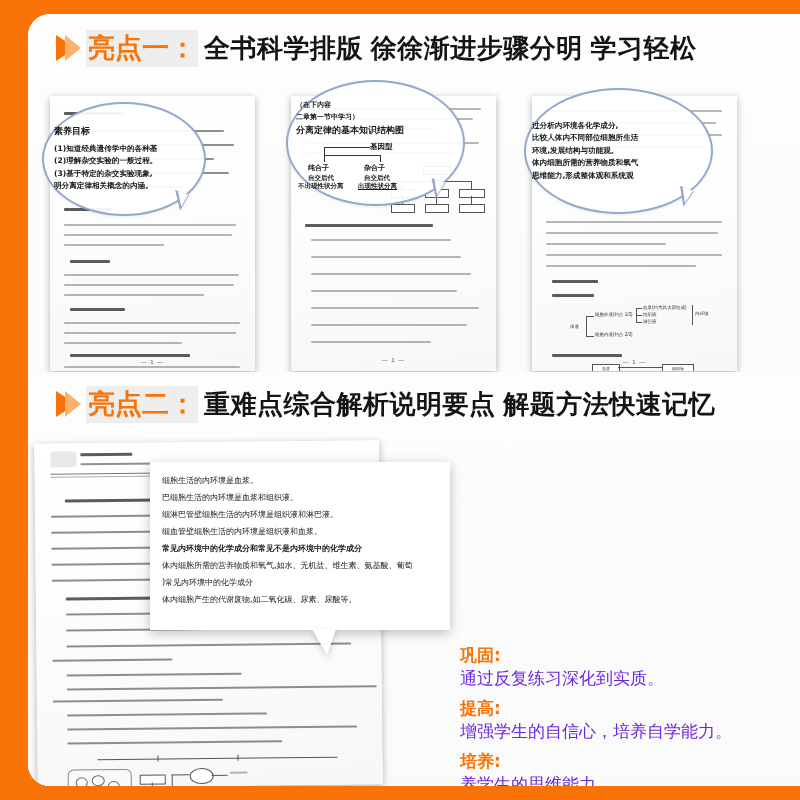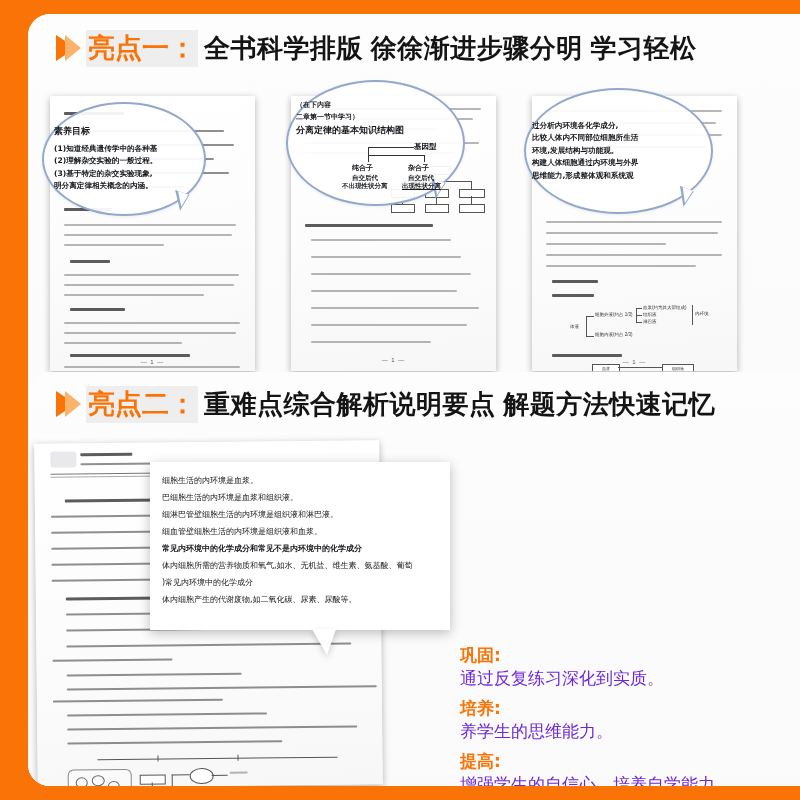--- a/index.html
+++ b/index.html
@@ -244,21 +244,21 @@
       </div>
       <div class="pageno" style="bottom:8px;">— 1 —</div>
     </div>
 
     <div class="bubble" style="left:258px;top:66px;width:175px;height:122px;">
       <div class="tail" style="left:140px;top:98px;transform:rotate(20deg);"></div>
       <div class="btxt" style="padding:0 8px;">
         <div style="font-size:7px;">（在下内容</div>
         <div style="font-size:7px;">二章第一节中学习）</div>
         <div class="bhead">分离定律的基本知识结构图</div>
-        <div style="position:relative;height:46px;width:100%;margin-left:44px;">
+        <div style="position:relative;height:46px;width:100%;">
           <div style="position:absolute;left:74px;top:0;font-size:7.5px;font-weight:bold;">基因型</div>
           <div class="dl" style="left:28px;top:6px;width:46px;height:1px;background:#333;"></div>
           <div class="dl" style="left:28px;top:6px;width:1px;height:8px;background:#333;"></div>
           <div class="dl" style="left:28px;top:14px;width:56px;height:1px;background:#333;"></div>
           <div class="dl" style="left:28px;top:14px;width:1px;height:7px;background:#333;"></div>
           <div class="dl" style="left:84px;top:14px;width:1px;height:7px;background:#333;"></div>
           <div style="position:absolute;left:12px;top:21px;font-size:7px;">纯合子</div>
           <div style="position:absolute;left:68px;top:21px;font-size:7px;">杂合子</div>
           <div style="position:absolute;left:12px;top:31px;font-size:6.5px;">自交后代</div>
           <div style="position:absolute;left:68px;top:31px;font-size:6.5px;">自交后代</div>
@@ -313,21 +313,21 @@
       </div>
       <div class="pageno" style="bottom:6px;">— 1 —</div>
     </div>
 
     <div class="bubble" style="left:496px;top:74px;width:185px;height:122px;">
       <div class="tail" style="left:150px;top:98px;transform:rotate(22deg);"></div>
       <div class="btxt" style="padding:0 6px;">
         <div>过分析内环境各化学成分,</div>
         <div>比较人体内不同部位细胞所生活</div>
         <div>环境,发展结构与功能观。</div>
-        <div>构建人体细胞通过内环境与外界</div>
+        <div>体内细胞所需的营养物质和氧气</div>
         <div>思维能力,形成整体观和系统观</div>
       </div>
     </div>
   </div>
 
   <div class="panel sec2">
     <div class="panel-bg"></div>
 
     <div class="sec-head" style="left:28px;top:12px;">
       <span class="arrow"></span>
@@ -404,26 +404,26 @@
       </div>
       <div class="ntail" style="left:162px;top:167px;"></div>
     </div>
 
     <div class="benefits" style="left:432px;top:272px;">
       <div class="brow">
         <span class="bk">巩固:</span>
         <span class="bv">通过反复练习深化到实质。</span>
       </div>
       <div class="brow">
+        <span class="bk">提高:</span>
+        <span class="bv">增强学生的自信心，培养自学能力。</span>
+      </div>
+      <div class="brow">
         <span class="bk">培养:</span>
         <span class="bv">养学生的思维能力。</span>
-      </div>
-      <div class="brow">
-        <span class="bk">提高:</span>
-        <span class="bv">增强学生的自信心，培养自学能力。</span>
       </div>
       <div class="brow">
         <span class="bk">方法:</span>
         <span class="bv">学生可以更好地把握考试时间。</span>
       </div>
     </div>
   </div>
 
 </div>
 

